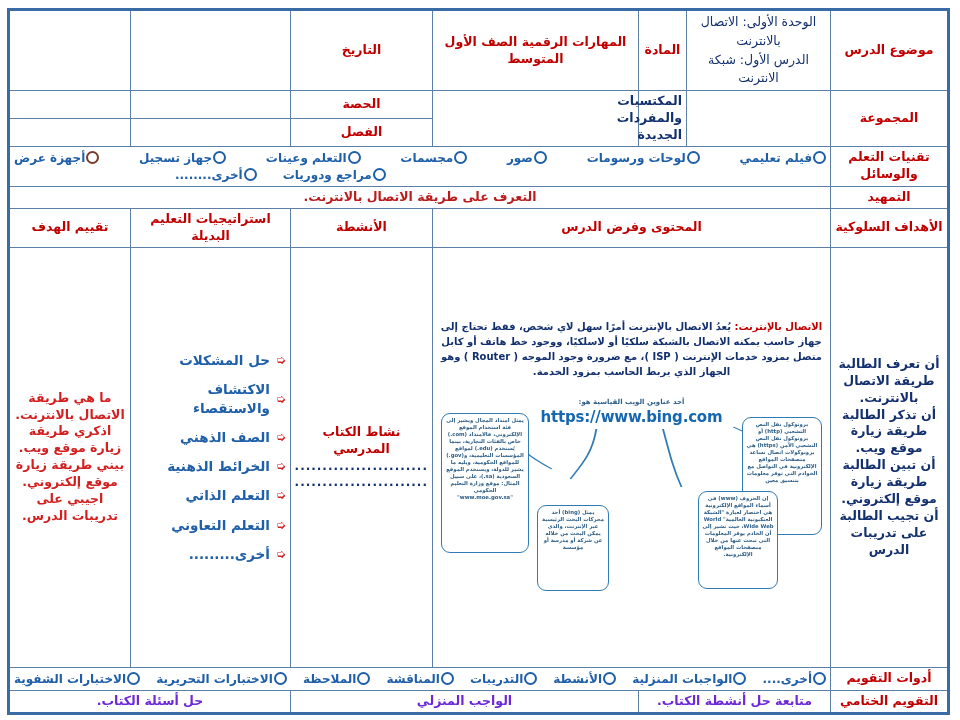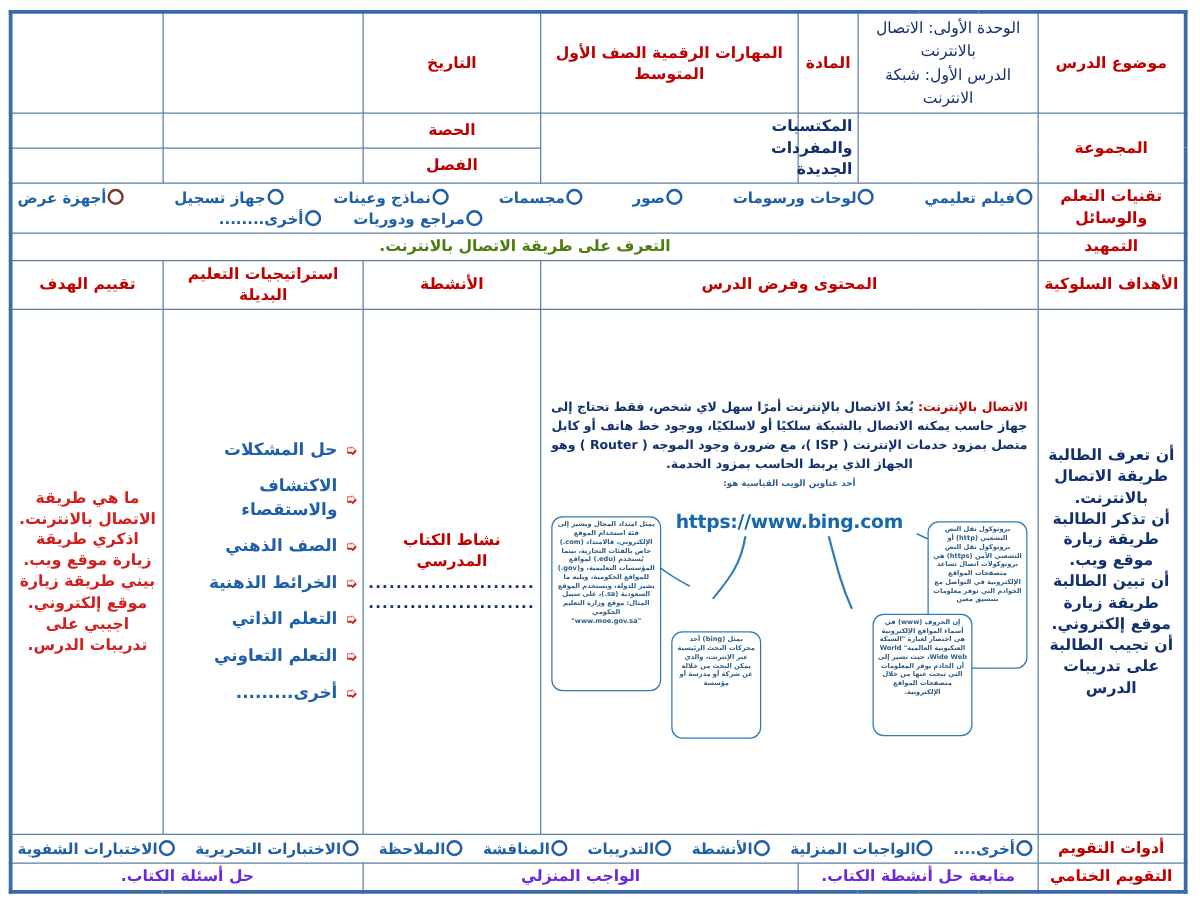--- a/index.html
+++ b/index.html
@@ -69,21 +69,21 @@
     width: 9px;
     height: 9px;
     border: 2px solid #1f5fa8;
     border-radius: 50%;
     flex: 0 0 auto;
   }
   .ring.dark { border-color: #7a3b2e; }
 
   .tamheed {
     text-align: center;
-    color: #4d7c0f;
+    color: #b91c1c;
     font-weight: bold;
     font-size: 13px;
     margin-left: 28px;
   }
 
   
   .objectives {
     color: #13306e;
     font-weight: bold;
     font-size: 13.5px;
@@ -261,21 +261,21 @@
           <span class="opt">
                 <span class="ring"></span>
                 <span>صور</span>
               </span>
           <span class="opt">
                 <span class="ring"></span>
                 <span>مجسمات</span>
               </span>
           <span class="opt">
                 <span class="ring"></span>
-                <span>نماذج وعينات</span>
+                <span>التعلم وعينات</span>
               </span>
           <span class="opt">
                 <span class="ring"></span>
                 <span>جهاز تسجيل</span>
               </span>
           <span class="opt">
                 <span class="ring dark"></span>
                 <span>أجهزة عرض</span>
               </span>
         </div>
@@ -321,21 +321,21 @@
         </div>
 
         <div class="info">
           <svg viewBox="0 0 210 212" preserveAspectRatio="none">
             <path d="M38 46 C 44 66, 50 74, 62 86" stroke="#2e7bb5" stroke-width="1" fill="none"></path>
             <path d="M86 46 C 84 70, 78 82, 72 96" stroke="#2e7bb5" stroke-width="1" fill="none"></path>
             <path d="M122 46 C 126 74, 128 88, 132 104" stroke="#2e7bb5" stroke-width="1" fill="none"></path>
             <path d="M160 44 C 166 50, 172 52, 178 54" stroke="#2e7bb5" stroke-width="1" fill="none"></path>
           </svg>
 
-          <div class="cap" style="top:0; left:0; right:0;">أحد عناوين الويب القياسية هو:</div>
+          <div class="cap" style="top:15px; left:0; right:0;">أحد عناوين الويب القياسية هو:</div>
           <div class="url">https://www.bing.com</div>
 
           <div class="bubble b-left">بروتوكول نقل النص التشعبي (http) أو بروتوكول نقل النص التشعبي الآمن (https) هي بروتوكولات اتصال تساعد متصفحات المواقع الإلكترونية في التواصل مع الخوادم التي توفر معلومات بتنسيق معين</div>
           <div class="bubble b-right">يمثل امتداد المجال ويشير إلى فئة استخدام الموقع الإلكتروني، فالامتداد (com.) خاص بالفئات التجارية، بينما يُستخدم (edu.) لمواقع المؤسسات التعليمية، و(gov.) للمواقع الحكومية، ويليه ما يشير للدولة، ويستخدم الموقع السعودية (sa.)، على سبيل المثال: موقع وزارة التعليم الحكومي "www.moe.gov.sa"</div>
           <div class="bubble b-www">إن الحروف (www) في أسماء المواقع الإلكترونية هي اختصار لعبارة "الشبكة العنكبوتية العالمية" World Wide Web، حيث تشير إلى أن الخادم يوفر المعلومات التي تبحث عنها من خلال متصفحات المواقع الإلكترونية.</div>
           <div class="bubble b-bing">يمثل (bing) أحد محركات البحث الرئيسية عبر الإنترنت، والذي يمكن البحث من خلاله عن شركة أو مدرسة أو مؤسسة</div>
         </div>
       </td>
 
       <td class="activities">

